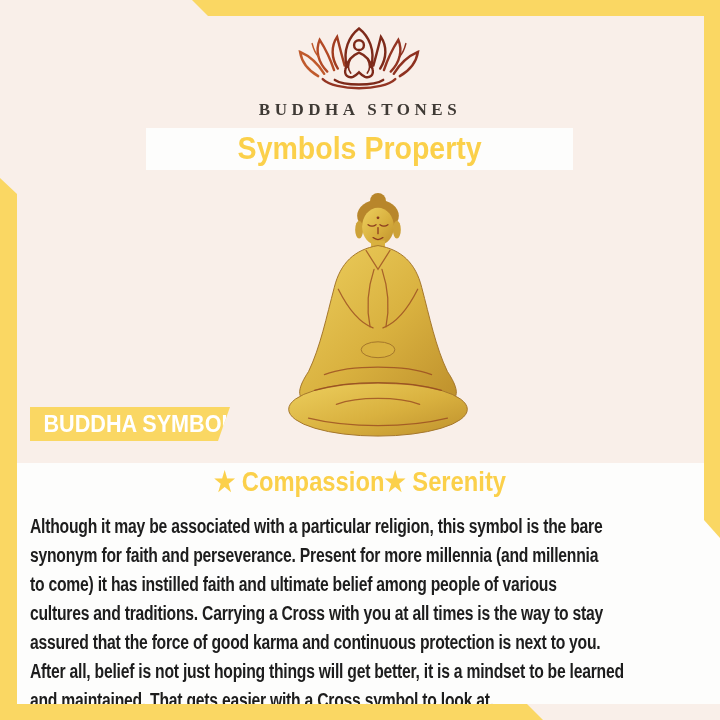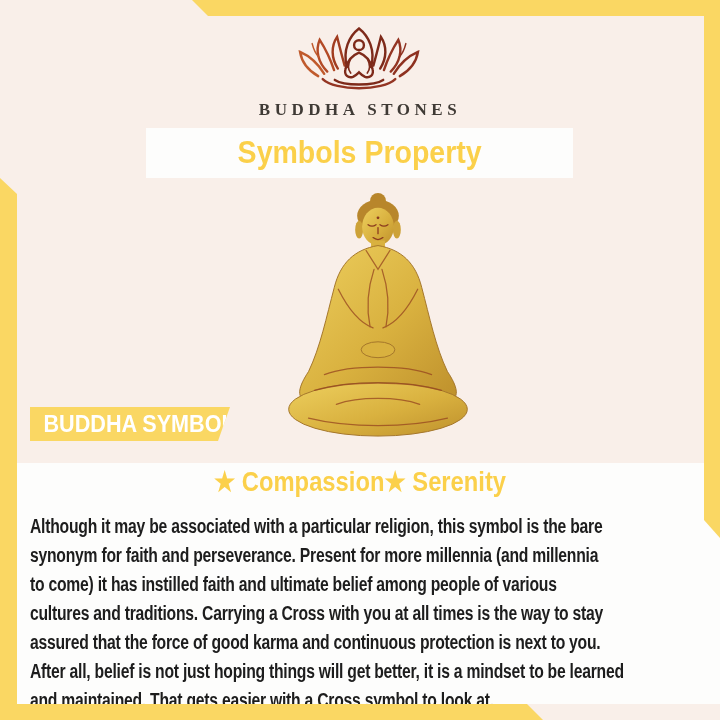--- a/index.html
+++ b/index.html
@@ -5,21 +5,21 @@
   html,body{margin:0;padding:0;}
   .canvas{
     position:relative; width:720px; height:720px; overflow:hidden;
     background:var(--cream,#F9EFE9);
     font-family:"Liberation Sans", sans-serif;
   }
   .layer{position:absolute;}
   
   .content-panel{ left:17px; top:463px; width:703px; height:241px; background:var(--panel-white,#FDFDFC); z-index:1;}
   
-  .banner{ left:146px; top:128px; width:427px; height:50px; background:var(--panel-white,#FDFDFC);
+  .banner{ left:146px; top:128px; width:427px; height:42px; background:var(--panel-white,#FDFDFC);
     display:flex; align-items:center; justify-content:center; z-index:2;}
   .banner-text{ color:var(--heading-yellow,#FBD04A); font-weight:bold; font-size:31px;
     transform:scaleX(.92); transform-origin:center; white-space:nowrap; letter-spacing:0; }
   
   .logo{ left:291px; top:22px; width:136px; height:78px; z-index:2;}
   .brand{ left:0; top:100px; width:720px; text-align:center; z-index:2;
     font-family:"Liberation Serif", serif; font-weight:600; font-size:17px;
     letter-spacing:4.5px; color:var(--brand-brown,#3F3A35); }
   
   .buddha{ left:278px; top:188px; width:200px; height:258px; z-index:2;}

